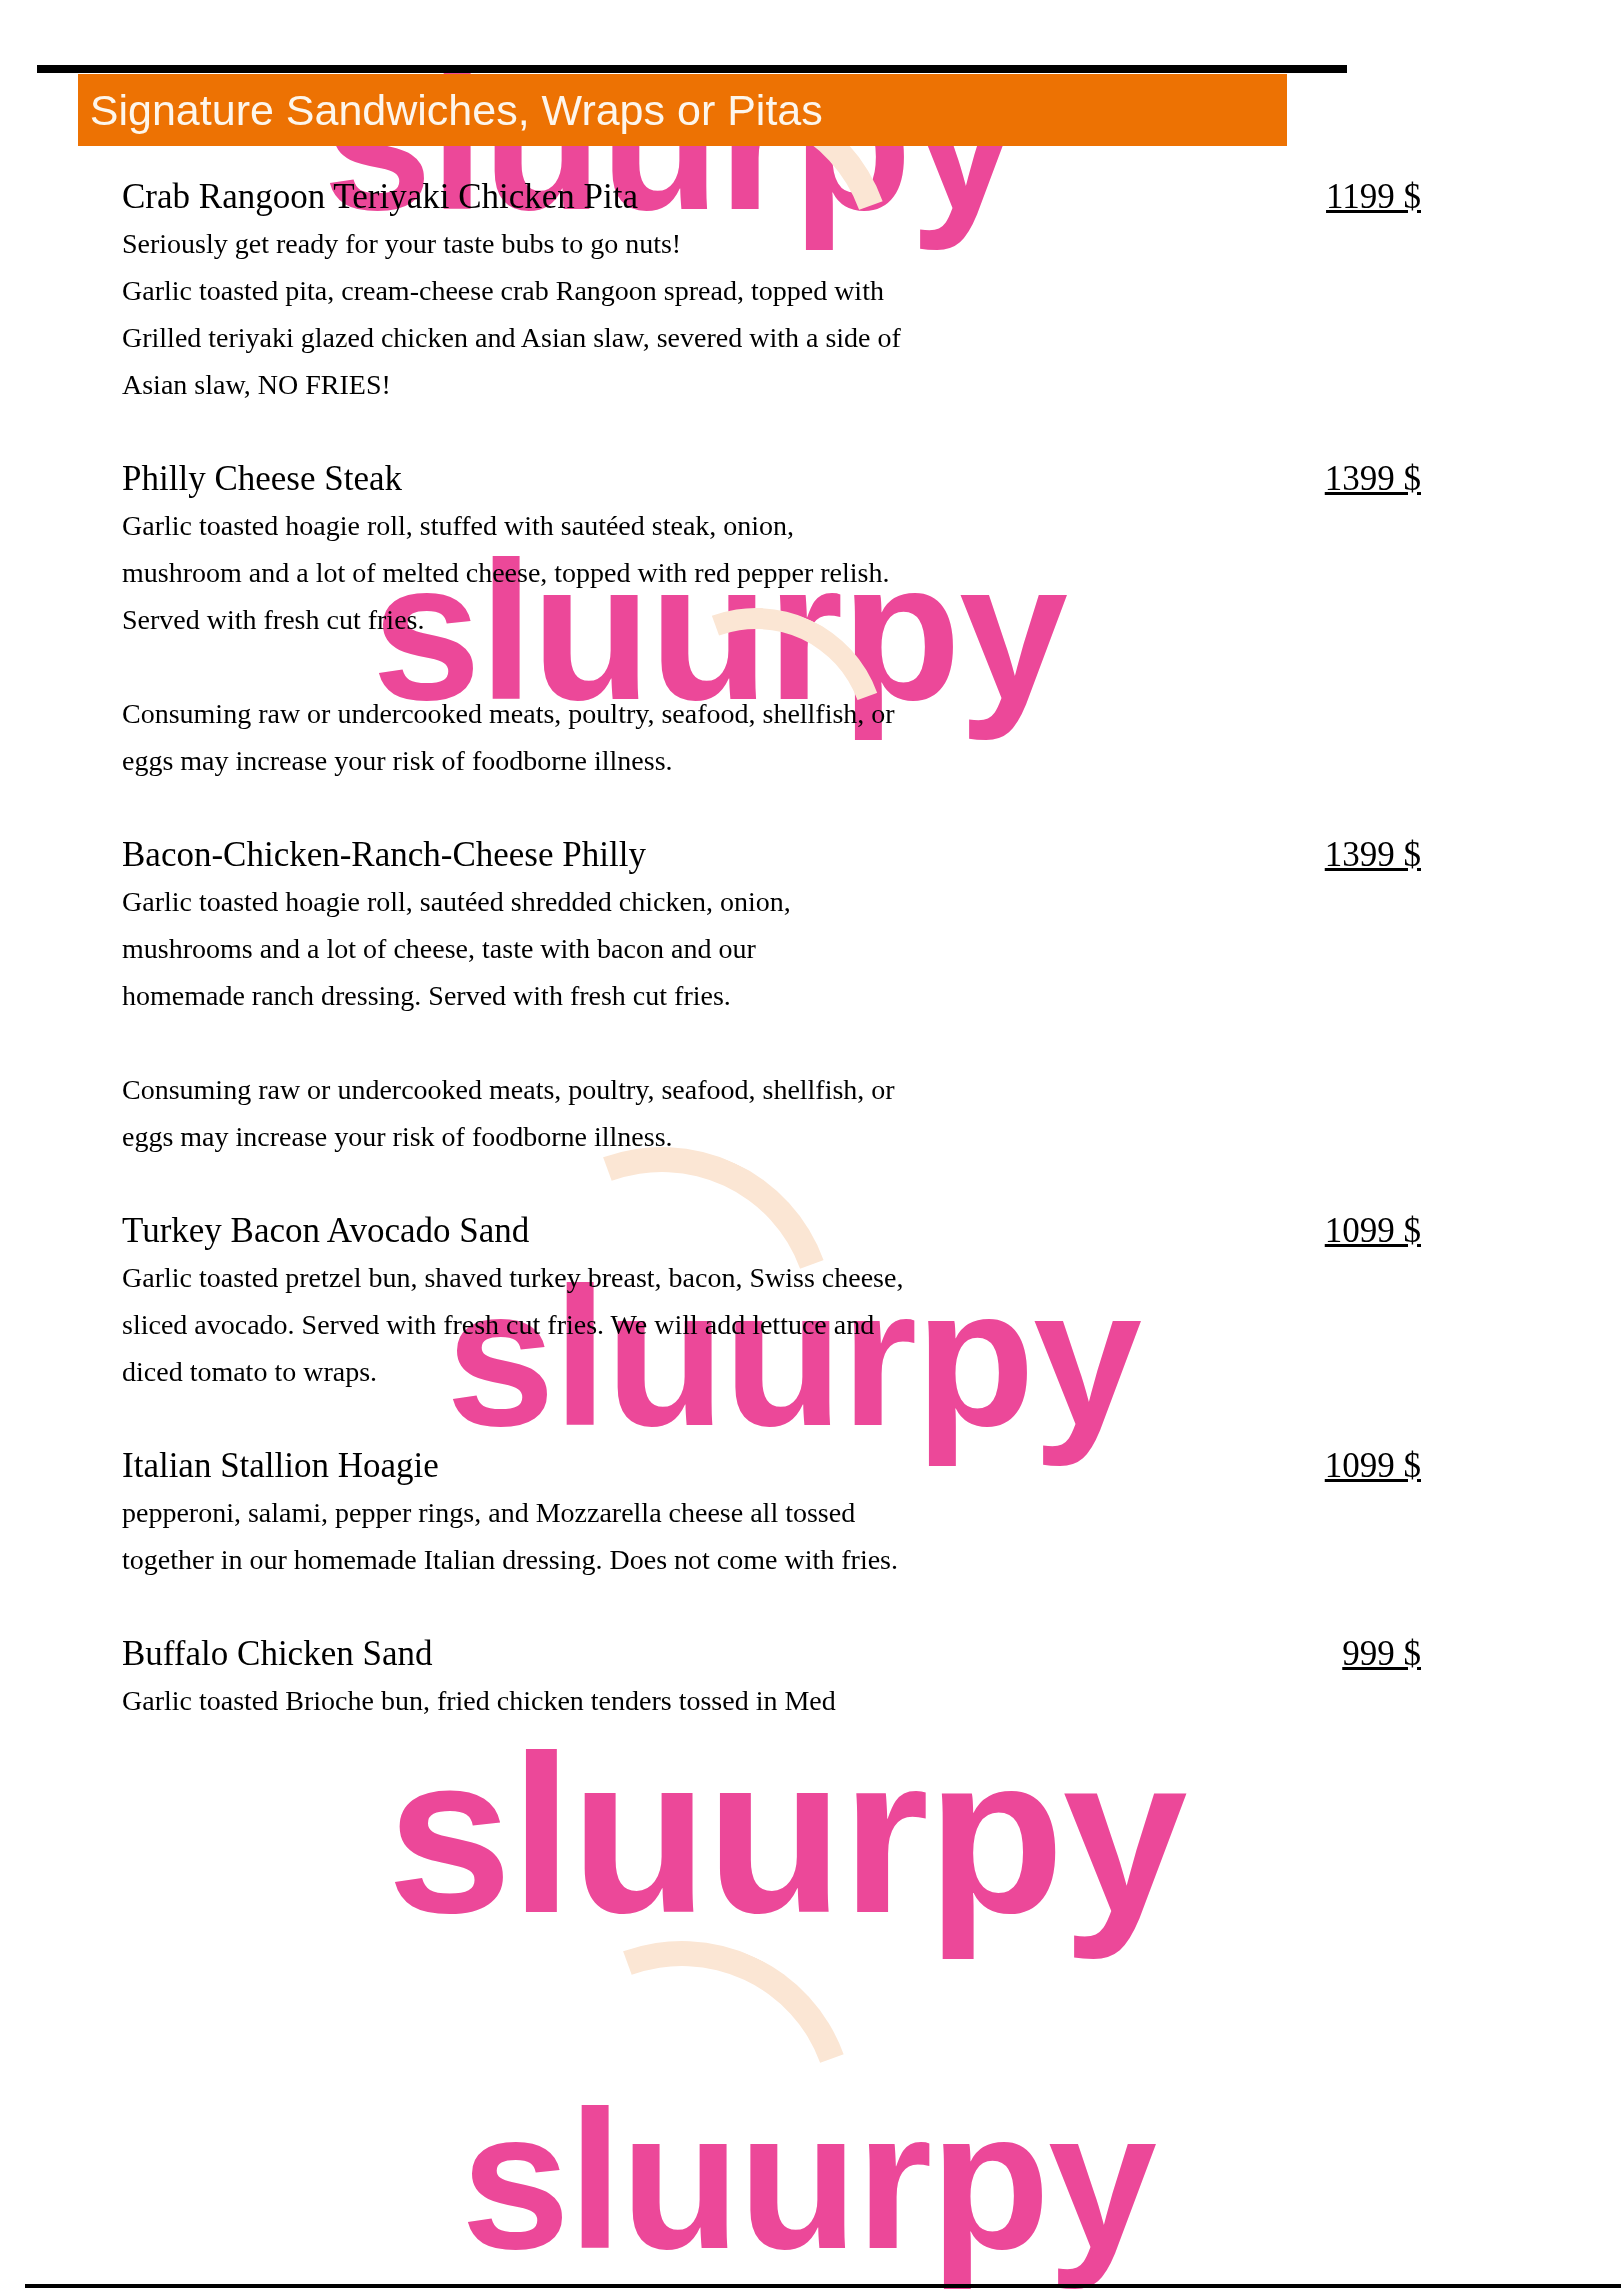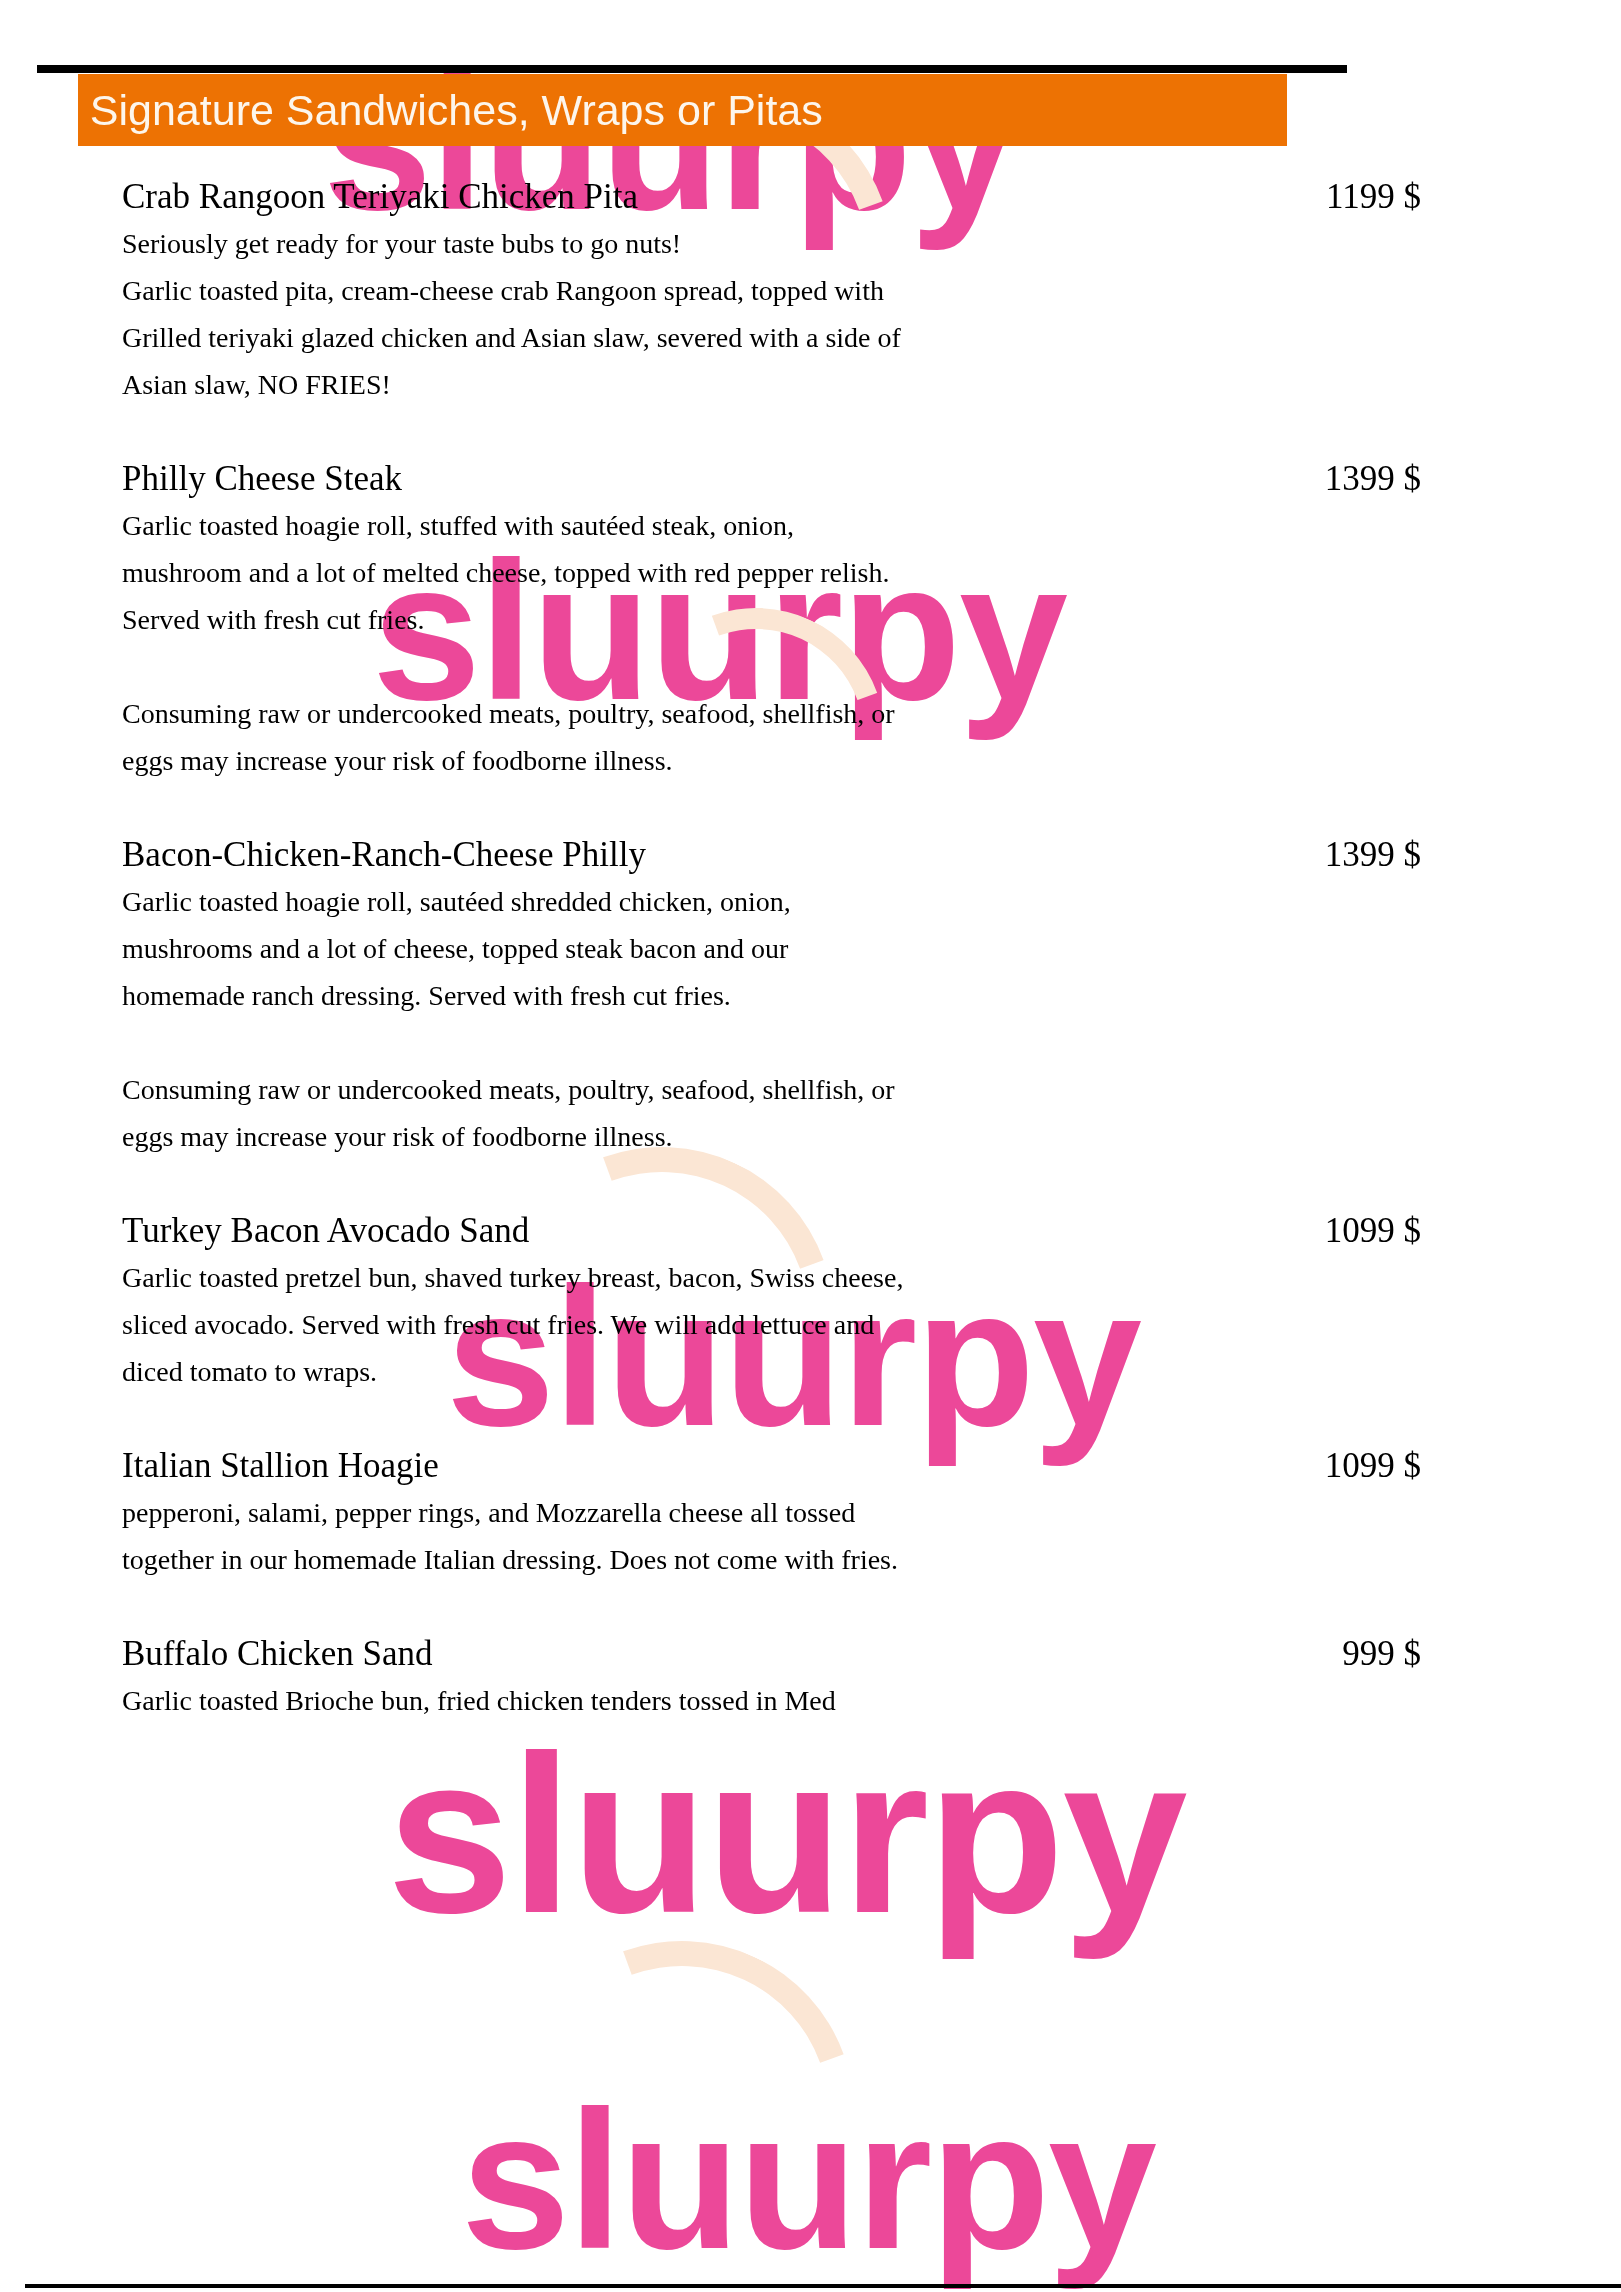--- a/index.html
+++ b/index.html
@@ -107,20 +107,21 @@
   .item-name {
     font-size: 35px;
     line-height: 47px;
     white-space: nowrap;
   }
   .item-price {
     font-size: 35px;
     line-height: 47px;
     white-space: nowrap;
     text-align: left;
+    text-decoration: underline;
   }
   .item-desc {
     font-size: 28px;
     line-height: 47px;
     max-width: 1000px;
   }
   .item-desc .line { display: block; }
   .item-note {
     font-size: 28px;
     line-height: 47px;
@@ -189,21 +190,21 @@
           <span class="line">eggs may increase your risk of foodborne illness.</span>
         </div>
       </div>
       <div class="menu-item">
         <div class="item-head">
           <div class="item-name">Bacon-Chicken-Ranch-Cheese Philly</div>
           <div class="item-price">1399 $</div>
         </div>
         <div class="item-desc">
           <span class="line">Garlic toasted hoagie roll, sautéed shredded chicken, onion,</span>
-          <span class="line">mushrooms and a lot of cheese, topped steak bacon and our</span>
+          <span class="line">mushrooms and a lot of cheese, taste with bacon and our</span>
           <span class="line">homemade ranch dressing. Served with fresh cut fries.</span>
         </div>
         <div class="item-note">
           <span class="line">Consuming raw or undercooked meats, poultry, seafood, shellfish, or</span>
           <span class="line">eggs may increase your risk of foodborne illness.</span>
         </div>
       </div>
       <div class="menu-item">
         <div class="item-head">
           <div class="item-name">Turkey Bacon Avocado Sand</div>

